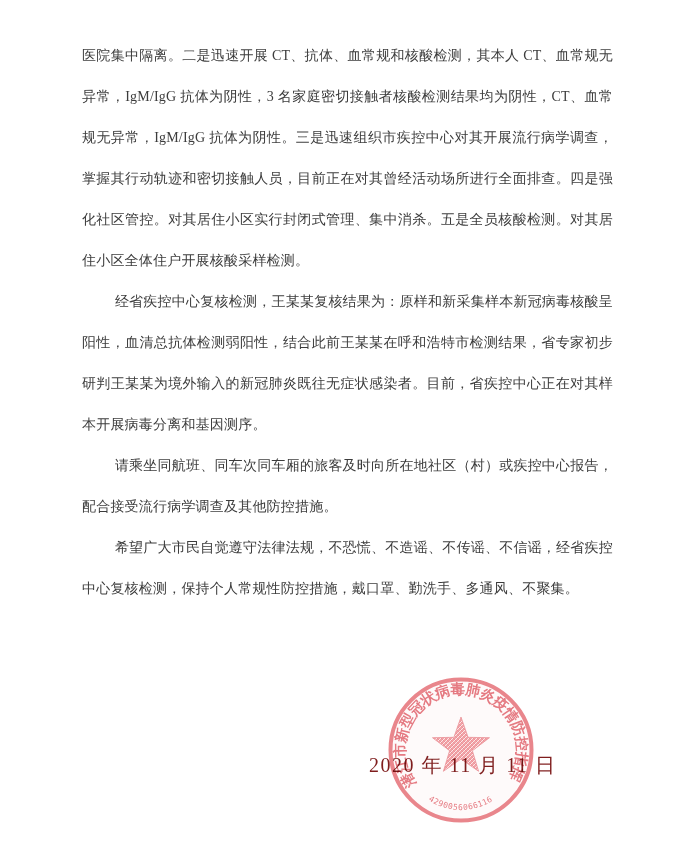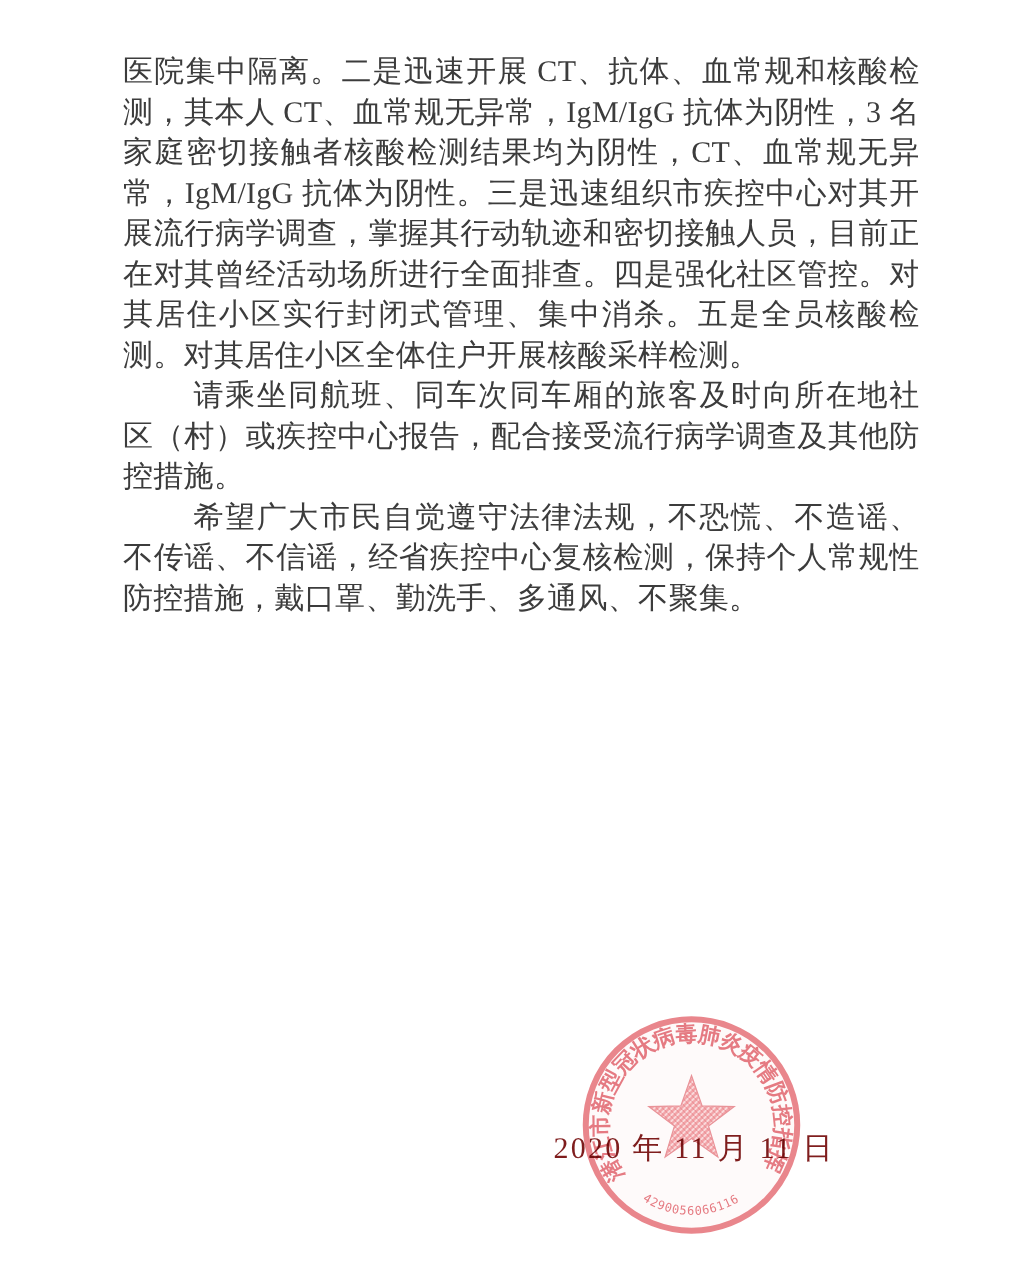--- a/index.html
+++ b/index.html
@@ -13,22 +13,22 @@
     position: relative;
     overflow: hidden;
     font-family: "Liberation Serif", "DejaVu Serif", serif;
   }
   .doc-body {
     position: absolute;
     left: 82px;
     top: 35px;
     width: 531px;
     color: #3c3c3c;
-    font-size: 20px;
-    line-height: 27px;
+    font-size: 14px;
+    line-height: 41px;
     text-align: justify;
     text-justify: inter-ideograph;
   }
   .doc-body p {
     margin: 0;
     padding: 0;
     text-indent: 2.35em;
     letter-spacing: 0.2px;
   }
   .doc-body p.no-indent {
@@ -54,20 +54,21 @@
     mix-blend-mode: multiply;
     opacity: 0.95;
   }
   .seal svg { display: block; }
 </style>
 </head>
 <body>
 
 <div class="doc-body">
   <p class="no-indent">医院集中隔离。二是迅速开展 CT、抗体、血常规和核酸检测，其本人 CT、血常规无异常，IgM/IgG 抗体为阴性，3 名家庭密切接触者核酸检测结果均为阴性，CT、血常规无异常，IgM/IgG 抗体为阴性。三是迅速组织市疾控中心对其开展流行病学调查，掌握其行动轨迹和密切接触人员，目前正在对其曾经活动场所进行全面排查。四是强化社区管控。对其居住小区实行封闭式管理、集中消杀。五是全员核酸检测。对其居住小区全体住户开展核酸采样检测。</p>
+  <p>经省疾控中心复核检测，王某某复核结果为：原样和新采集样本新冠病毒核酸呈阳性，血清总抗体检测弱阳性，结合此前王某某在呼和浩特市检测结果，省专家初步研判王某某为境外输入的新冠肺炎既往无症状感染者。目前，省疾控中心正在对其样本开展病毒分离和基因测序。</p>
   <p>请乘坐同航班、同车次同车厢的旅客及时向所在地社区（村）或疾控中心报告，配合接受流行病学调查及其他防控措施。</p>
   <p>希望广大市民自觉遵守法律法规，不恐慌、不造谣、不传谣、不信谣，经省疾控中心复核检测，保持个人常规性防控措施，戴口罩、勤洗手、多通风、不聚集。</p>
 </div>
 
 <div class="date-line">2020 年 11 月 11 日</div>
 
 <div class="seal">
   <svg width="164" height="164" viewBox="0 0 164 164" xmlns="http://www.w3.org/2000/svg">
     <defs>
       <pattern id="star-hatch" width="4" height="4" patternUnits="userSpaceOnUse">

